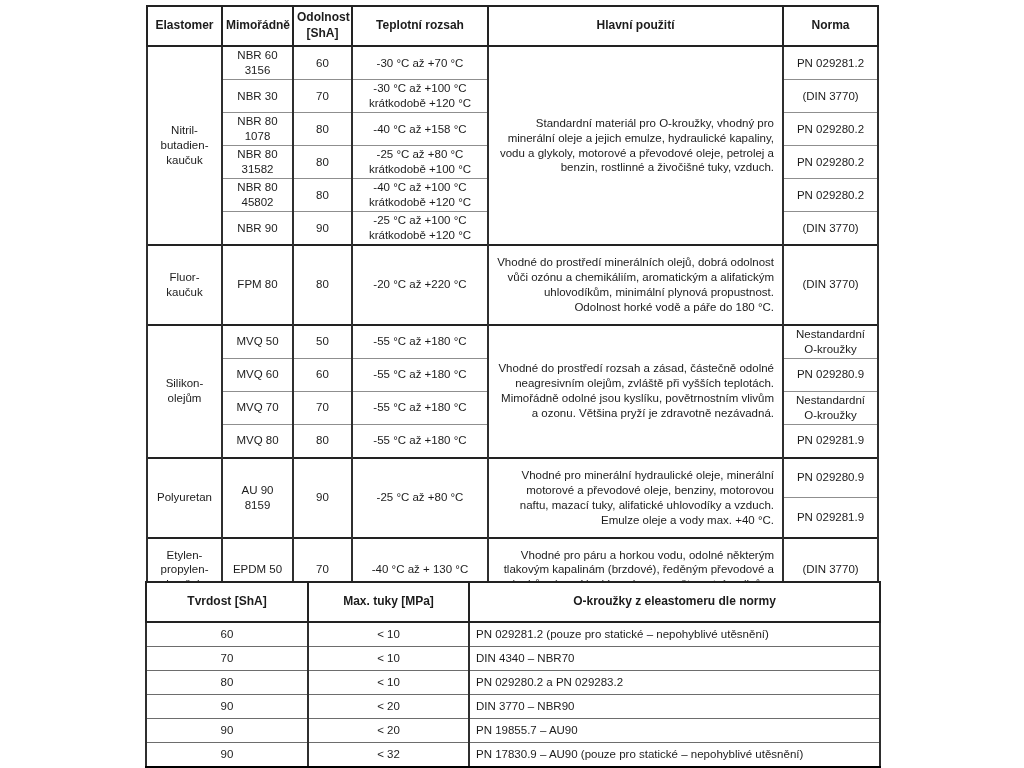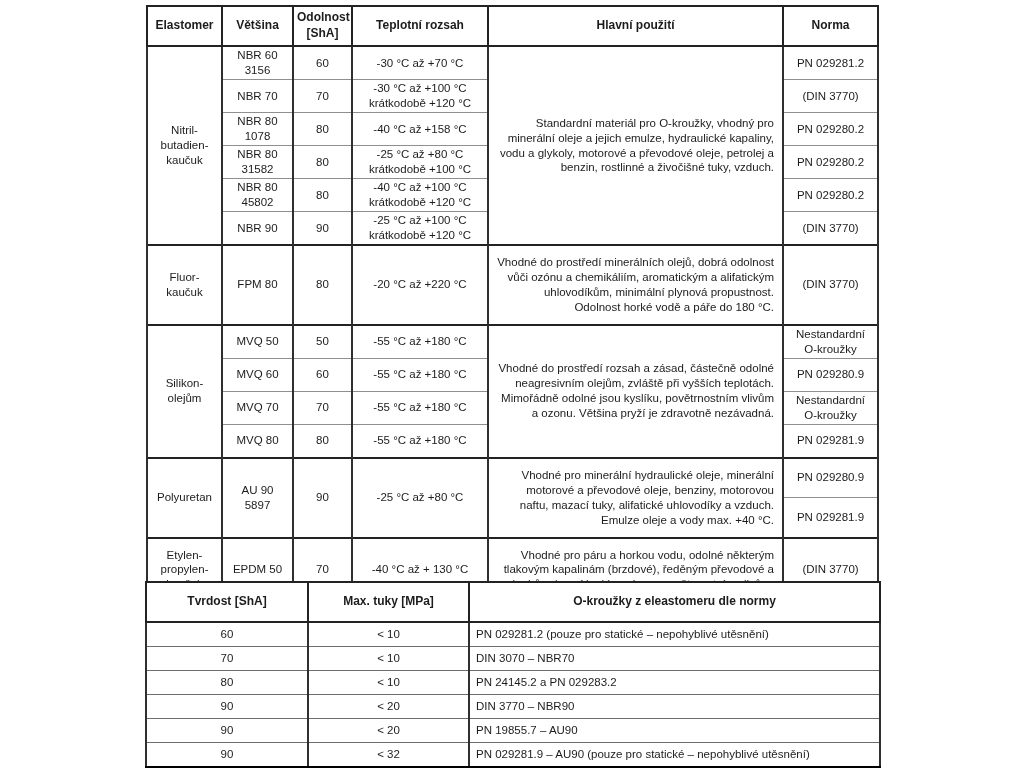--- a/index.html
+++ b/index.html
@@ -39,42 +39,42 @@
     <col style="width:75px">
       <col style="width:71px">
       <col style="width:59px">
     <col style="width:136px">
       <col style="width:295px">
       <col style="width:95px">
   </colgroup>
   <thead>
     <tr>
       <th class="pre">Elastomer</th>
-      <th class="pre">Většina</th>
+      <th class="pre">Mimořádně</th>
       <th class="pre">Odolnost
 [ShA]</th>
       <th class="pre">Teplotní rozsah</th>
       <th class="pre">Hlavní použití</th>
       <th class="pre">Norma</th>
     </tr>
   </thead>
   <tbody id="t1body">
       <tr class="group-start">
         <td class="pre" rowspan="6">Nitril-
 butadien-
 kaučuk</td>
         <td class="pre">NBR 60
 3156</td>
         <td>60</td>
         <td class="pre">-30 °C až +70 °C</td>
         <td class="c-usage" rowspan="6">Standardní materiál pro O-kroužky, vhodný pro minerální oleje a jejich emulze, hydraulické kapaliny, vodu a glykoly, motorové a převodové oleje, petrolej a benzin, rostlinné a živočišné tuky, vzduch.</td>
         <td class="pre">PN 029281.2</td>
       </tr>
       <tr>
-        <td class="pre">NBR 70</td>
+        <td class="pre">NBR 30</td>
         <td>70</td>
         <td class="pre">-30 °C až +100 °C
 krátkodobě +120 °C</td>
         <td class="pre">(DIN 3770)</td>
       </tr>
       <tr>
         <td class="pre">NBR 80
 1078</td>
         <td>80</td>
         <td class="pre">-40 °C až +158 °C</td>
@@ -137,21 +137,21 @@
       </tr>
       <tr>
         <td class="pre">MVQ 80</td>
         <td>80</td>
         <td class="pre">-55 °C až +180 °C</td>
         <td class="pre">PN 029281.9</td>
       </tr>
       <tr class="group-start">
         <td class="pre" rowspan="2">Polyuretan</td>
         <td class="pre" rowspan="2">AU 90
-5897</td>
+8159</td>
         <td rowspan="2">90</td>
         <td class="pre" rowspan="2">-25 °C až +80 °C</td>
         <td class="c-usage" rowspan="2">Vhodné pro minerální hydraulické oleje, minerální motorové a převodové oleje, benziny, motorovou naftu, mazací tuky, alifatické uhlovodíky a vzduch. Emulze oleje a vody max. +40 °C.</td>
         <td class="pre">PN 029280.9</td>
       </tr>
       <tr>
         <td class="pre">PN 029281.9</td>
       </tr>
       <tr class="group-start">
         <td class="pre">Etylen-
@@ -181,36 +181,36 @@
   </thead>
   <tbody id="t2body">
       <tr>
         <td>60</td>
         <td>&lt; 10</td>
         <td class="c-desc">PN 029281.2 (pouze pro statické – nepohyblivé utěsnění)</td>
       </tr>
       <tr>
         <td>70</td>
         <td>&lt; 10</td>
-        <td class="c-desc">DIN 3070 – NBR70</td>
+        <td class="c-desc">DIN 4340 – NBR70</td>
       </tr>
       <tr>
         <td>80</td>
         <td>&lt; 10</td>
-        <td class="c-desc">PN 24145.2 a PN 029283.2</td>
+        <td class="c-desc">PN 029280.2 a PN 029283.2</td>
       </tr>
       <tr>
         <td>90</td>
         <td>&lt; 20</td>
         <td class="c-desc">DIN 3770 – NBR90</td>
       </tr>
       <tr>
         <td>90</td>
         <td>&lt; 20</td>
         <td class="c-desc">PN 19855.7 – AU90</td>
       </tr>
       <tr>
         <td>90</td>
         <td>&lt; 32</td>
-        <td class="c-desc">PN 029281.9 – AU90 (pouze pro statické – nepohyblivé utěsnění)</td>
+        <td class="c-desc">PN 17830.9 – AU90 (pouze pro statické – nepohyblivé utěsnění)</td>
       </tr>
     </tbody>
 </table>
 
 </body></html>

